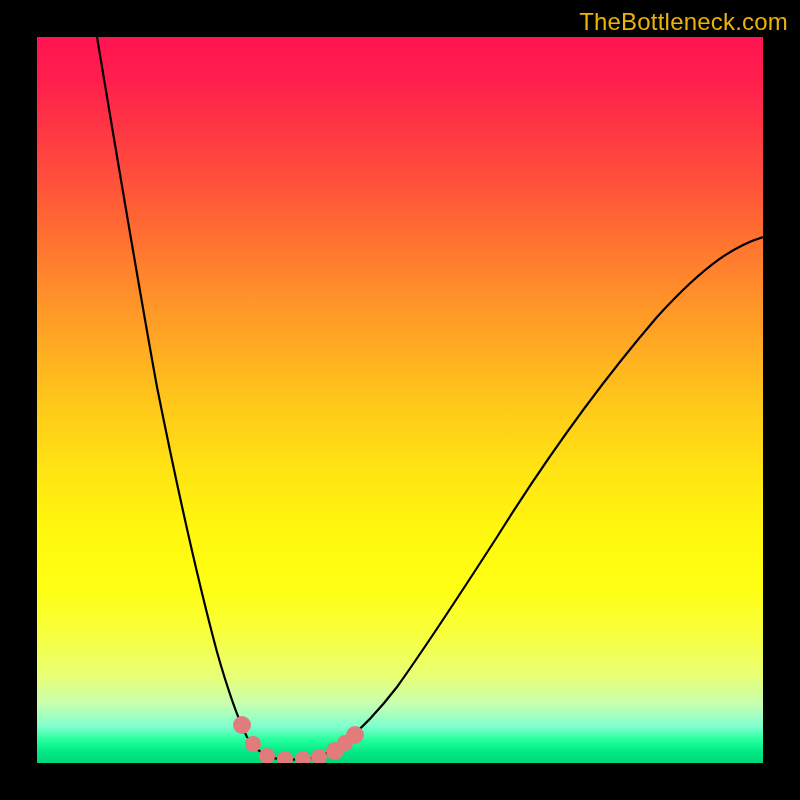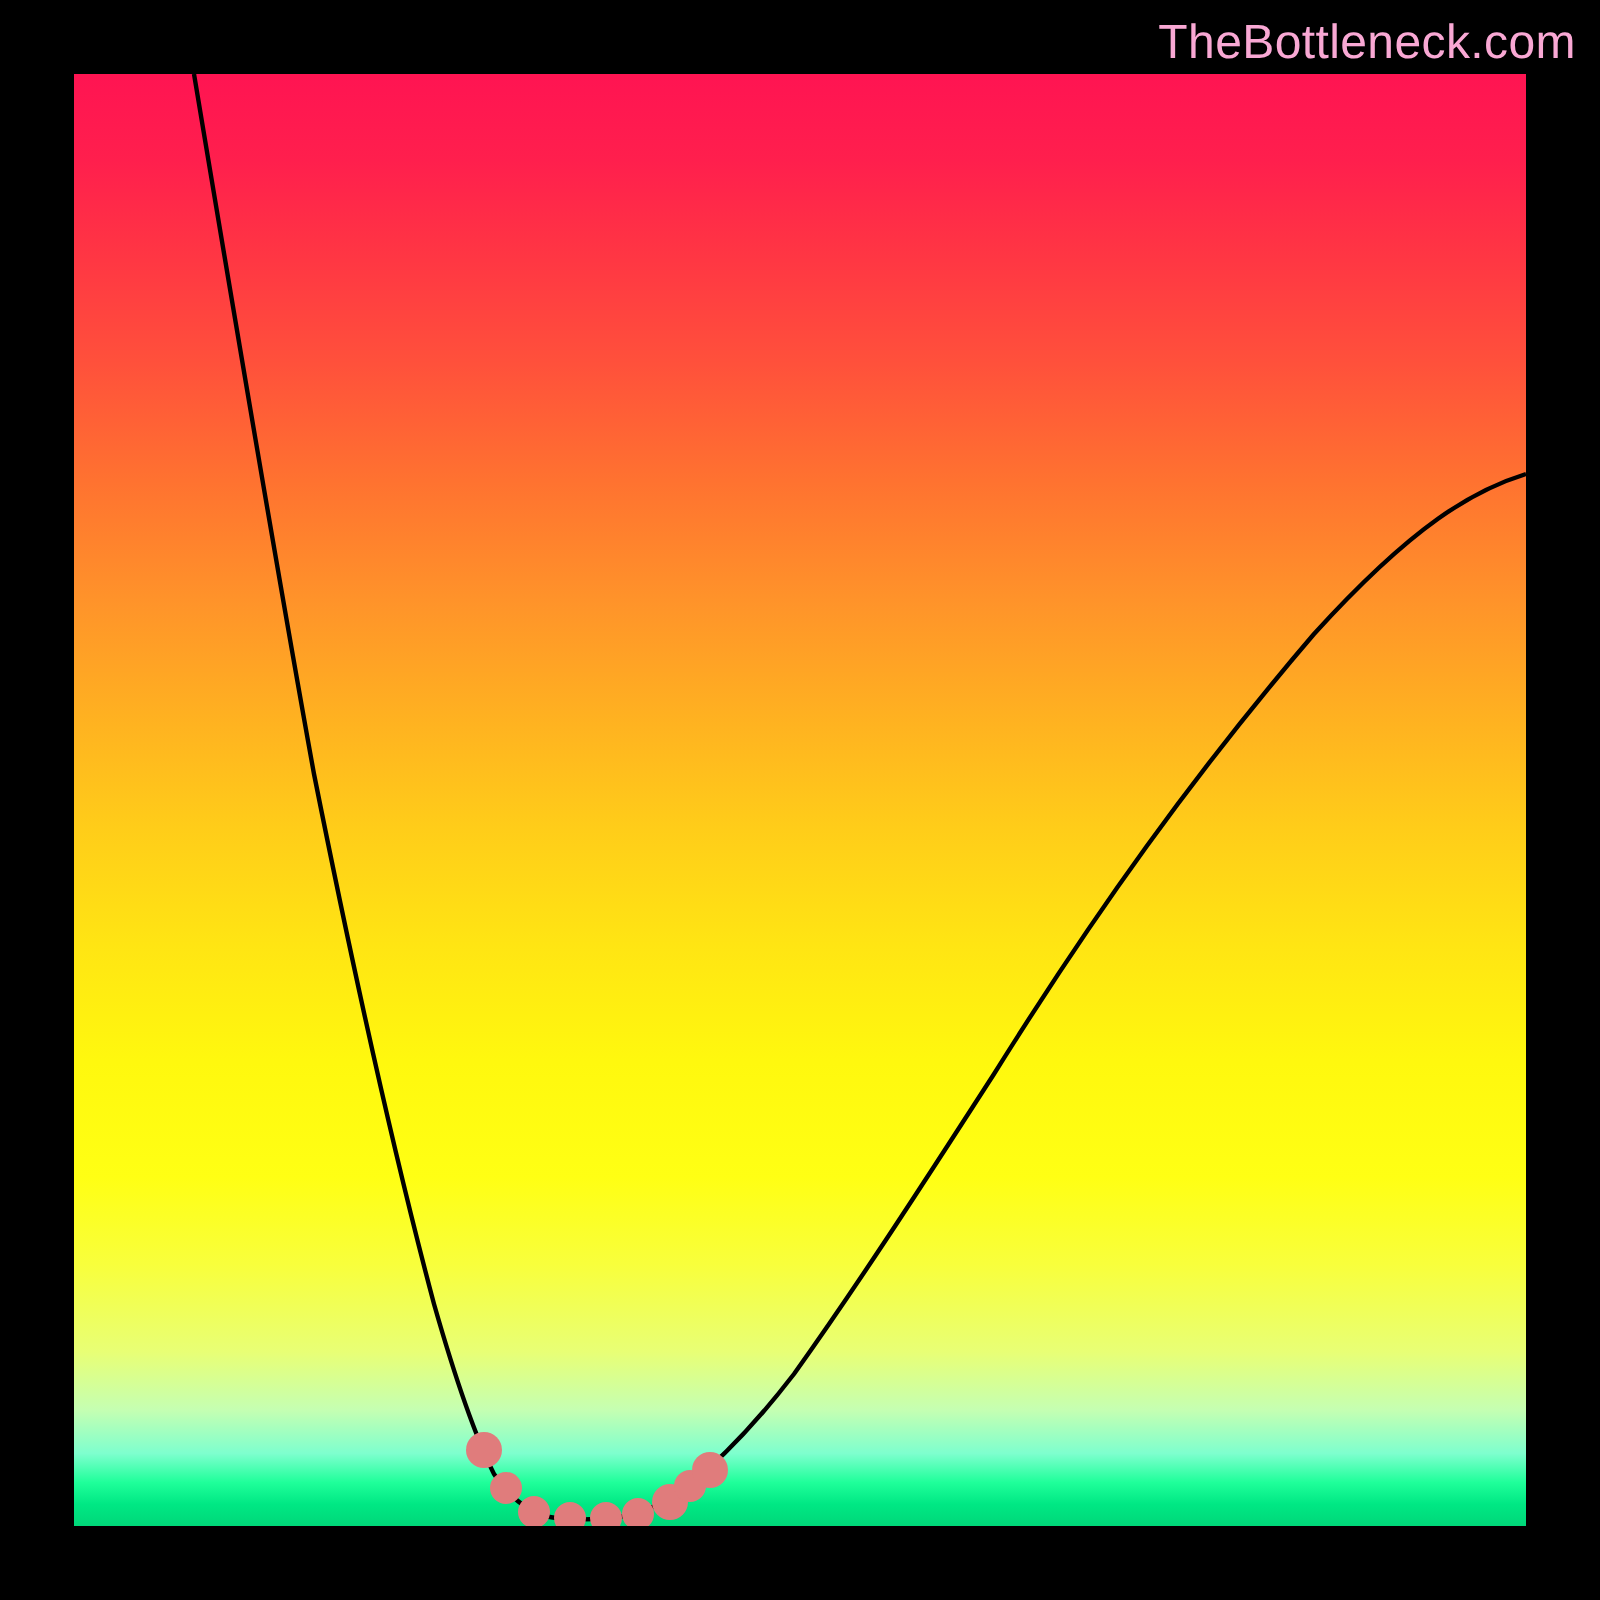--- a/index.html
+++ b/index.html
@@ -33,21 +33,21 @@
     );
   }
   svg.curve {
     position: absolute; left: 0; top: 0; width: 726px; height: 726px;
   }
   .watermark {
     position: absolute;
     top: 8px; right: 12px;
     font-family: Arial, Helvetica, sans-serif;
     font-size: 24px;
-    color: #f9a8d4;
+    color: #eab308;
     letter-spacing: 0.2px;
     font-weight: 500;
   }
 </style>
 </head>
 <body>
 
 <div class="frame">
   <div class="plot-area">
     <svg class="curve" viewBox="0 0 726 726">

